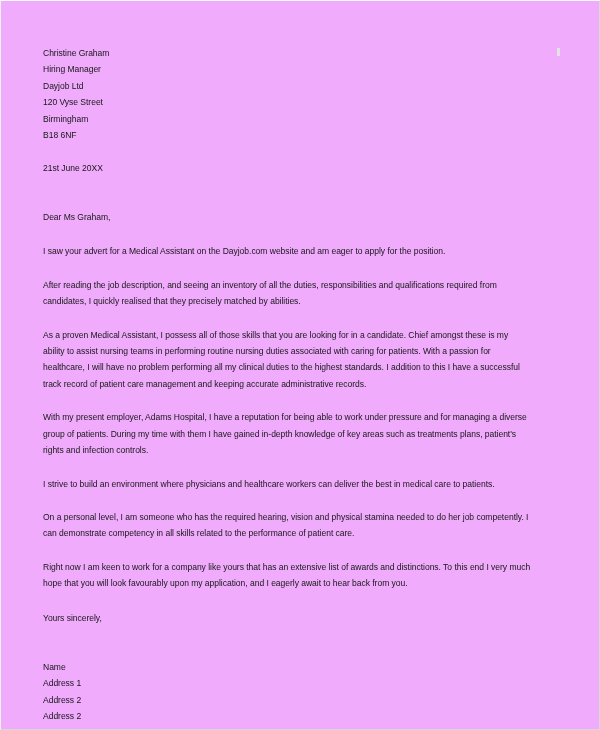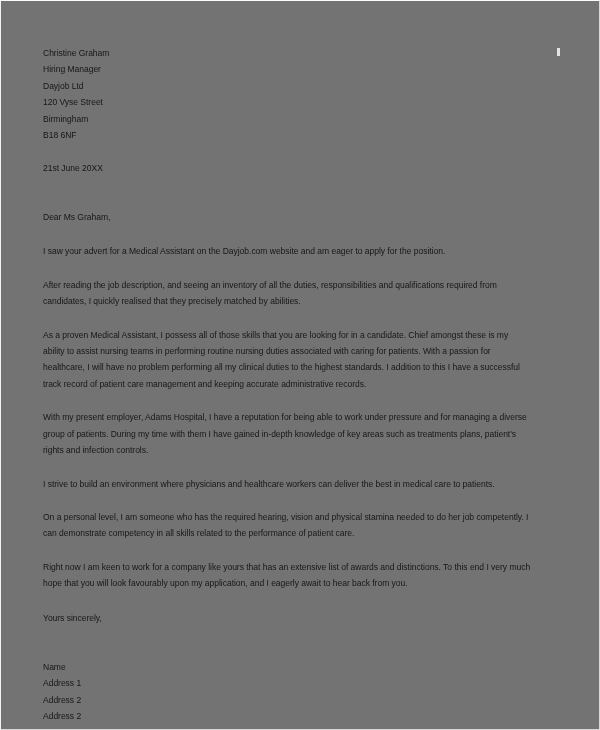--- a/index.html
+++ b/index.html
@@ -10,21 +10,21 @@
   }
   body {
     font-family: "Liberation Sans", sans-serif;
     -webkit-font-smoothing: antialiased;
   }
   .page {
     position: relative;
     width: 600px;
     height: 730px;
     box-sizing: border-box;
-    background: #737373;
+    background: #f0abfc;
     border-right: 1px solid #d8d8d8;
     border-bottom: 1px solid #d8d8d8;
     border-left: 1px solid #f2f2f2;
     border-top: 1px solid #fbfbfb;
     overflow: hidden;
   }
   .corner-mark {
     position: absolute;
     top: 47px;
     left: 556px;

